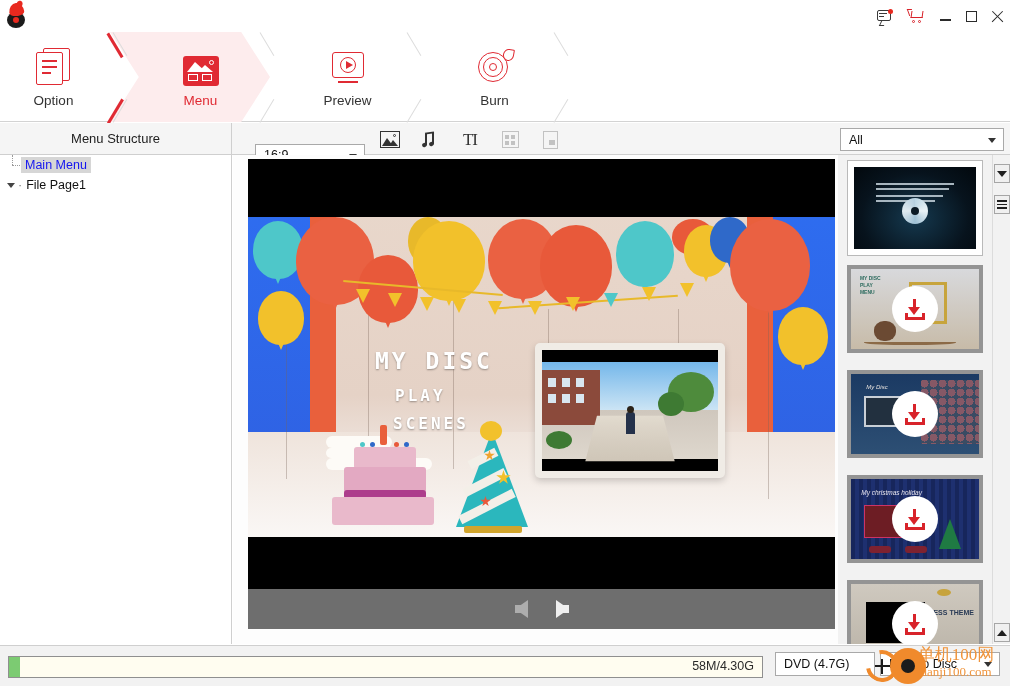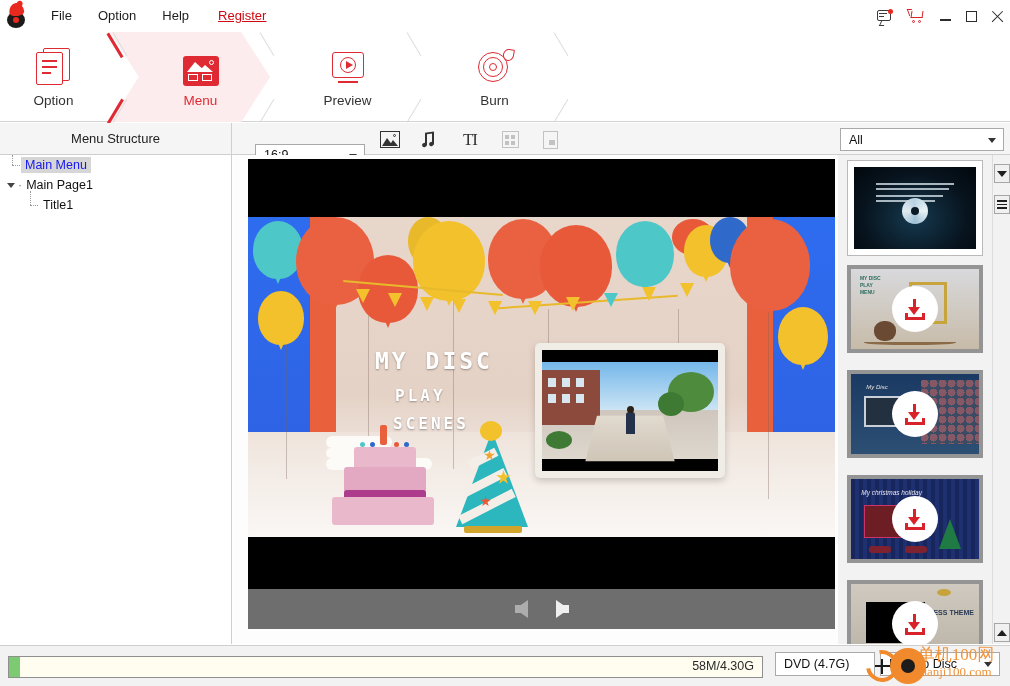--- a/index.html
+++ b/index.html
@@ -434,26 +434,20 @@
   .cursor-gfx .ring2:after { content:""; position:absolute; left:11px; top:11px; width:14px;height:14px;border-radius:50%;background:#1c1c1c; }
 </style>
 </head>
 <body>
 
 <div class="titlebar">
   <div class="app-logo">
     <div class="ball"></div>
       <div class="flame"></div>
   </div>
-  <div class="menubar">
-    <div class="mi">File</div>
-    <div class="mi">Option</div>
-    <div class="mi">Help</div>
-    <div class="mi register">Register</div>
-  </div>
   <div class="win-ctrls">
     <div class="ic wide">
       <div class="feedback-ico">
         <div class="bub"></div>
           <div class="ln l1"></div>
           <div class="ln l2"></div>
           <div class="dot"></div>
       </div>
     </div>
     <div class="ic wide">
@@ -594,28 +588,21 @@
     <div class="tree-row sel-row" style="padding-left:21px;">
       <span class="lbl">Main Menu</span>
     </div>
   </div>
   <div style="position:relative;height:20px;">
     <div class="tree-row" style="padding-left:4px;">
       <span class="tw">
           <span class="chev-d"></span>
         </span>
       <span style="color:#7a7a7a;">·</span>
-      <span class="lbl">Main Page1</span>
-    </div>
-  </div>
-  <div style="position:relative;height:20px;">
-    <div class="dline" style="left:30px;top:-4px;height:14px;"></div>
-    <div class="dline-h" style="left:30px;top:10px;width:8px;"></div>
-    <div class="tree-row" style="padding-left:39px;">
-      <span class="lbl">Title1</span>
+      <span class="lbl">File Page1</span>
     </div>
   </div>
 </div>
 
 <div class="center">
   <div class="stage">
     <div class="scene">
       <div class="wall"></div>
       <div class="bluepanel bp-l"></div>
         <div class="bluepanel bp-r"></div>

